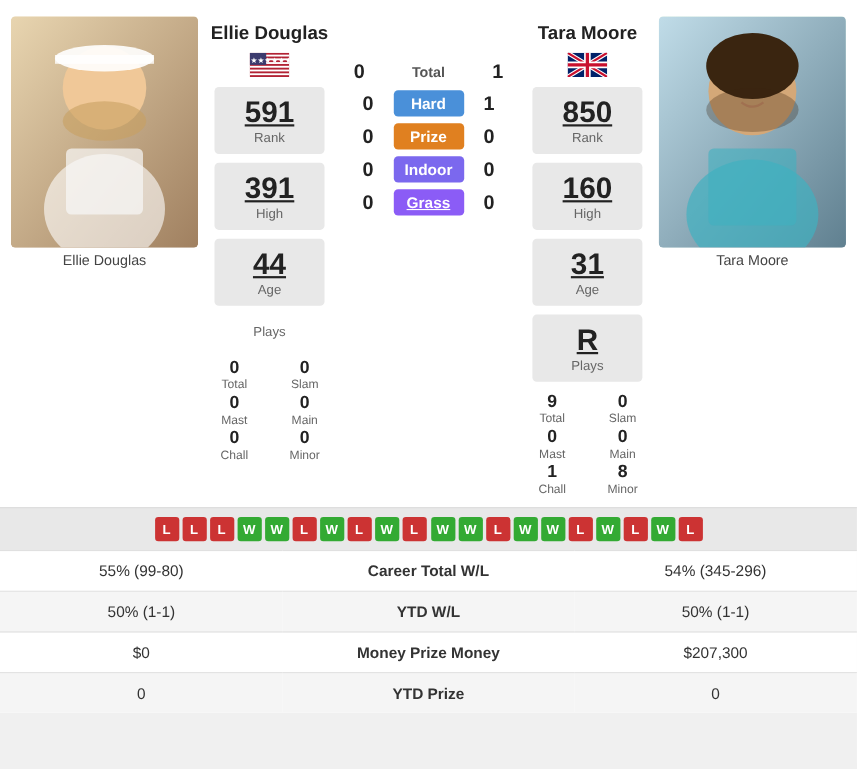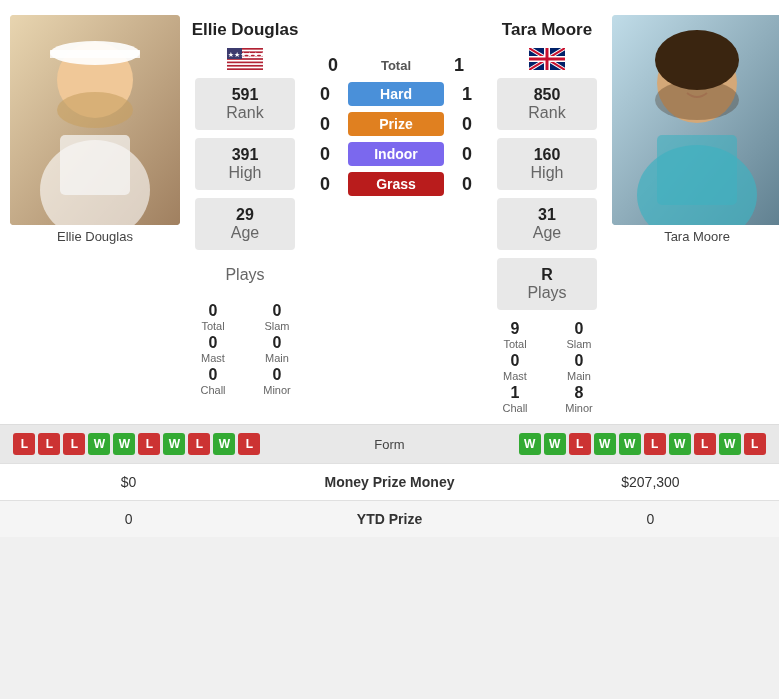--- a/index.html
+++ b/index.html
@@ -53,26 +53,27 @@
     
     .rank-box {
       background: #e8e8e8;
       border-radius: 4px;
       padding: 8px 12px;
       text-align: center;
       margin-bottom: 8px;
       min-width: 100px;
     }
     .rank-box .big-num {
-      font-size: 16px;
+      font-size: 27px;
       font-weight: bold;
       color: #222;
+      text-decoration: underline;
     }
     .rank-box .label {
-      font-size: 16px;
+      font-size: 12px;
       color: #666;
     }
 
     
     .center-stats {
       display: flex;
       flex-direction: column;
       align-items: center;
       flex-shrink: 0;
       width: 115px;
@@ -88,33 +89,33 @@
       padding-top: 40px;
     }
     .score-num {
       font-size: 18px;
       font-weight: bold;
       color: #222;
       width: 30px;
       text-align: center;
     }
     .surface-btn {
-      width: 96px;
+      width: 64px;
       padding: 4px 8px;
       border-radius: 4px;
       text-align: center;
       font-size: 14px;
       font-weight: bold;
       color: #fff;
       margin: 0 8px;
     }
     .surface-hard { background: #4a90d9; }
     .surface-clay { background: #e08020; }
     .surface-indoor { background: #7b68ee; }
-    .surface-grass { background: #b91c1c; }
+    .surface-grass { background: #8b5cf6; text-decoration: underline; }
     .surface-label {
       width: 80px;
       text-align: center;
       font-size: 14px;
       font-weight: bold;
       color: #333;
       margin: 0 8px;
     }
 
     .score-row {
@@ -299,21 +300,21 @@
 
       <div class="rank-box">
         <div class="big-num">591</div>
         <div class="label">Rank</div>
       </div>
       <div class="rank-box">
         <div class="big-num">391</div>
         <div class="label">High</div>
       </div>
       <div class="rank-box">
-        <div class="big-num">29</div>
+        <div class="big-num">44</div>
         <div class="label">Age</div>
       </div>
       <div class="rank-box" style="background:transparent;">
         <div class="label">Plays</div>
       </div>
 
       <div style="display:grid; grid-template-columns:1fr 1fr; gap:2px 8px; width:100%; text-align:center; margin-top:2px;">
         <div>
           <div class="stat-value">0</div>
           <div class="stat-label">Total</div>
@@ -469,37 +470,46 @@
         <span class="badge badge-l">L</span>
         <span class="badge badge-l">L</span>
         <span class="badge badge-w">W</span>
         <span class="badge badge-w">W</span>
         <span class="badge badge-l">L</span>
         <span class="badge badge-w">W</span>
         <span class="badge badge-l">L</span>
         <span class="badge badge-w">W</span>
         <span class="badge badge-l">L</span>
       </div>
-    <div class="form-label">Form</div>
     <div class="form-badges-right" id="right-form">
         <span class="badge badge-w">W</span>
         <span class="badge badge-w">W</span>
         <span class="badge badge-l">L</span>
         <span class="badge badge-w">W</span>
         <span class="badge badge-w">W</span>
         <span class="badge badge-l">L</span>
         <span class="badge badge-w">W</span>
         <span class="badge badge-l">L</span>
         <span class="badge badge-w">W</span>
         <span class="badge badge-l">L</span>
       </div>
   </div>
 
   <table class="stats-table">
     <tbody id="stats-tbody">
+        <tr>
+      <td class="left-val">55% (99-80)</td>
+      <td class="center-label">Career Total W/L</td>
+      <td class="right-val">54% (345-296)</td>
+    </tr>
+        <tr>
+      <td class="left-val">50% (1-1)</td>
+      <td class="center-label">YTD W/L</td>
+      <td class="right-val">50% (1-1)</td>
+    </tr>
         <tr>
       <td class="left-val">$0</td>
       <td class="center-label">Money Prize Money</td>
       <td class="right-val">$207,300</td>
     </tr>
         <tr>
       <td class="left-val">0</td>
       <td class="center-label">YTD Prize</td>
       <td class="right-val">0</td>
     </tr>

